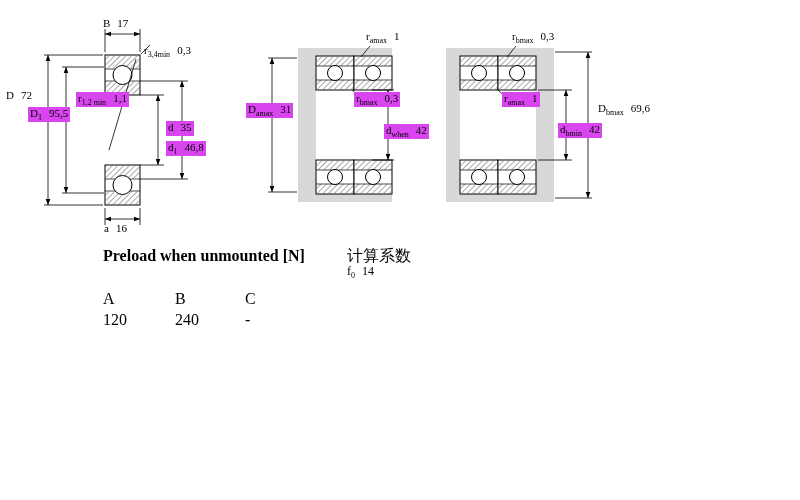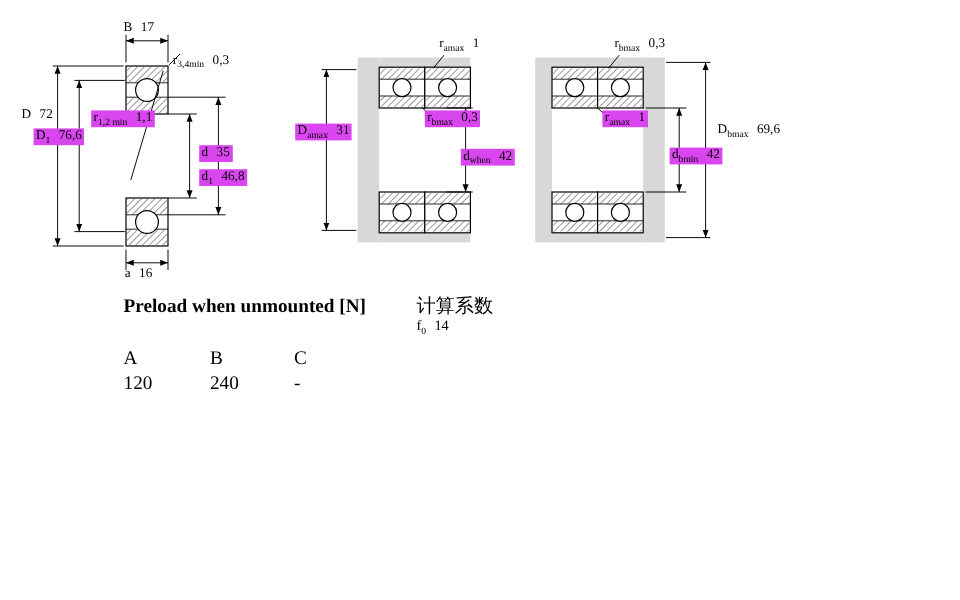--- a/index.html
+++ b/index.html
@@ -119,25 +119,25 @@
       <line x1="566" y1="90" x2="566" y2="160" marker-start="url(#arr)" marker-end="url(#arr)"></line>
     </g>
   </svg>
 
   <div class="lbl" style="left:103px;top:17px">
     <span>B</span><sub></sub><span class="v">17</span>
   </div>
   <div class="lbl" style="left:144px;top:44px">
     <span>r</span><sub>3,4min</sub><span class="v">0,3</span>
   </div>
-  <div class="lbl" style="left:18px;top:89px">
+  <div class="lbl" style="left:6px;top:89px">
     <span>D</span><sub></sub><span class="v">72</span>
   </div>
   <div class="lbl wbg" style="left:28px;top:107px">
-    <span>D</span><sub>1</sub><span class="v">76,6</span>
+    <span>D</span><sub>1</sub><span class="v">95,5</span>
   </div>
   <div class="lbl wbg" style="left:76px;top:92px">
     <span>r</span><sub>1,2 min</sub><span class="v">1,1</span>
   </div>
   <div class="lbl wbg" style="left:166px;top:121px">
     <span>d</span><sub></sub><span class="v">35</span>
   </div>
   <div class="lbl wbg" style="left:166px;top:141px">
     <span>d</span><sub>1</sub><span class="v">46,8</span>
   </div>

